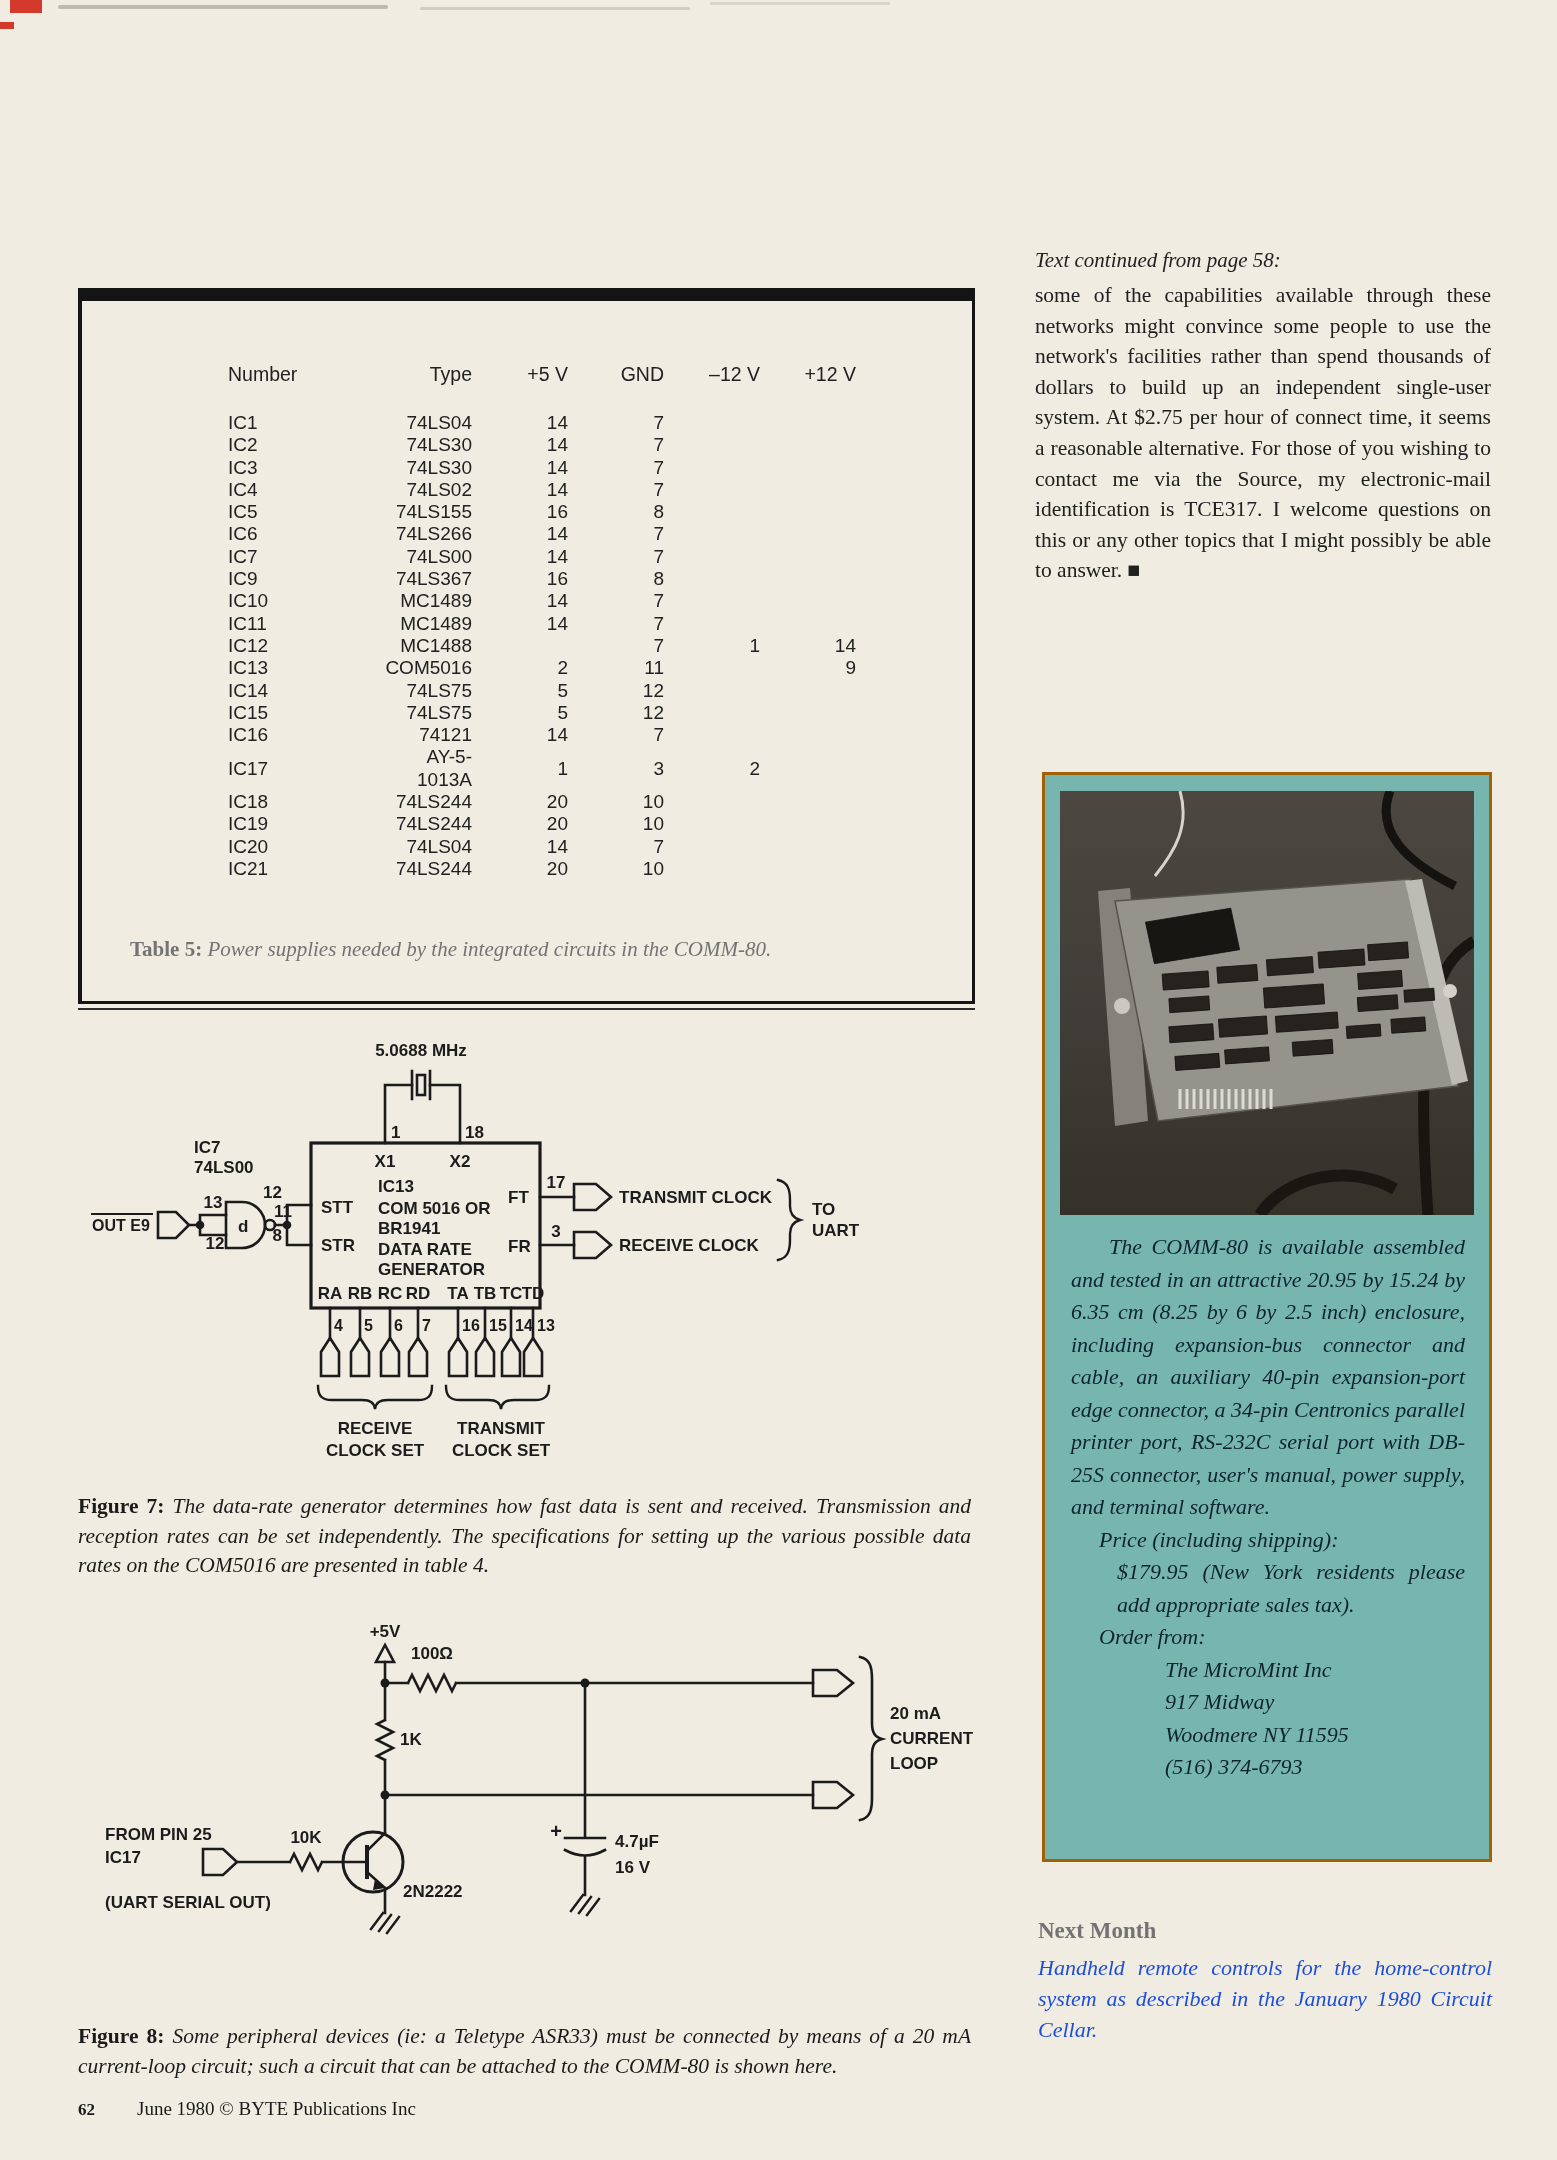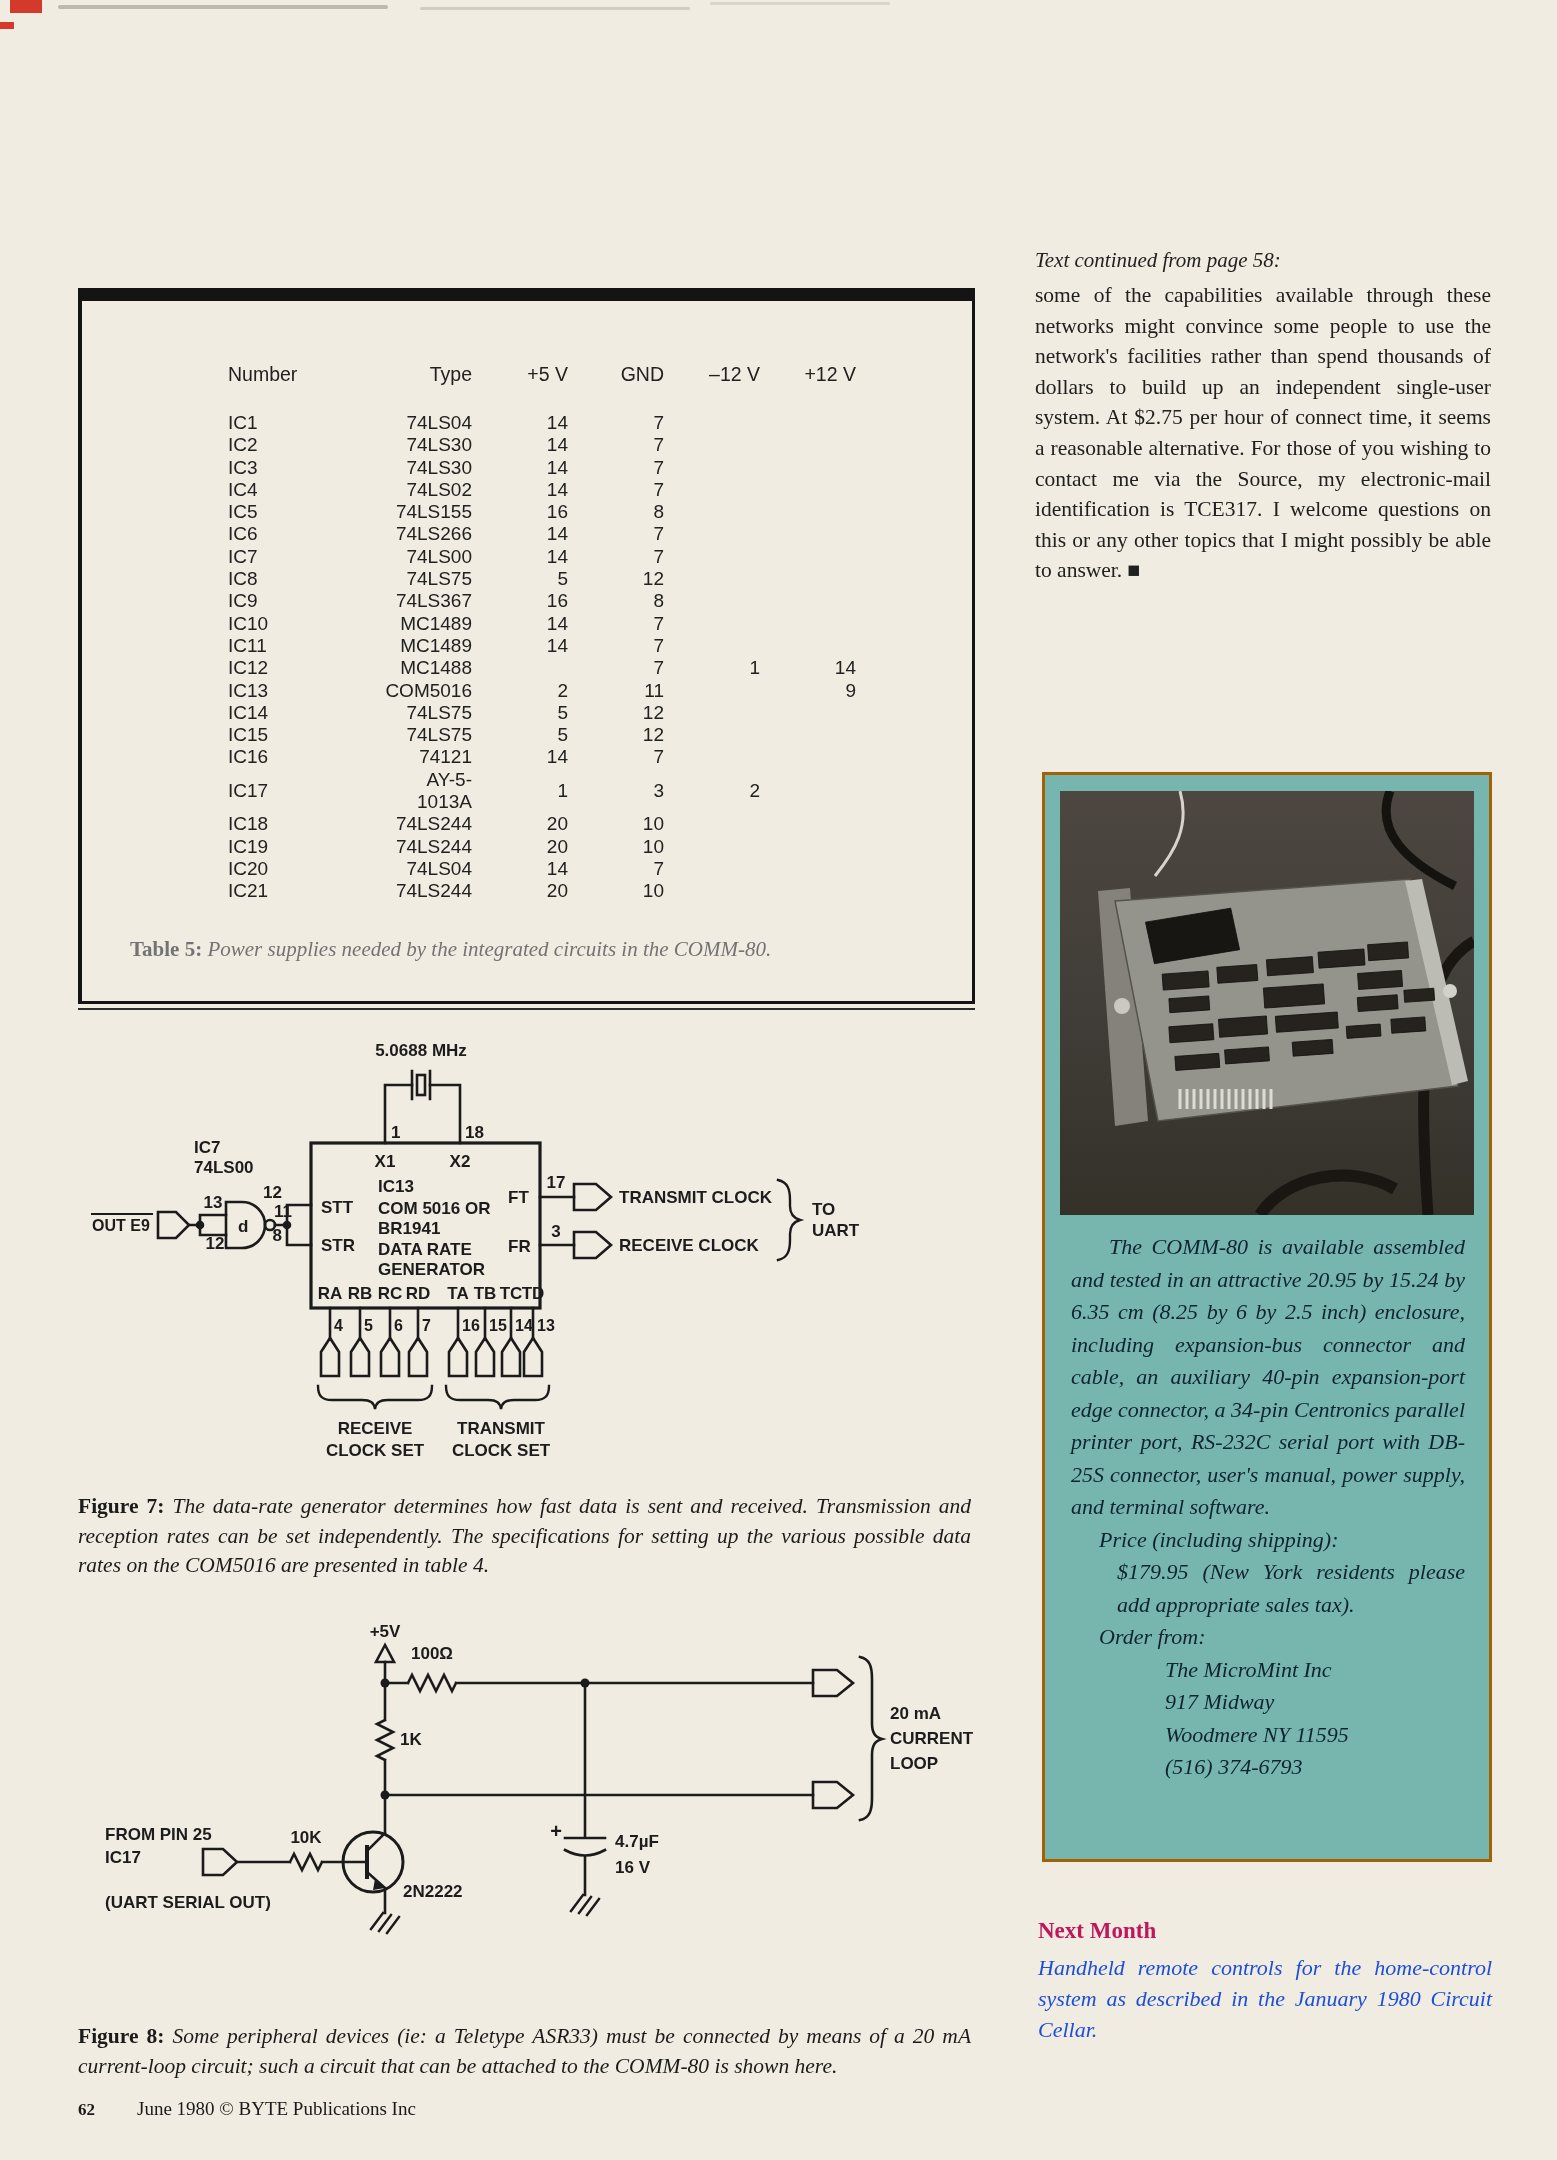--- a/index.html
+++ b/index.html
@@ -40,21 +40,21 @@
   .product-box{position:absolute;left:1042px;top:772px;width:450px;height:1090px;
     background:#77b6af;border:3px solid #a16207;box-sizing:border-box;}
   .photo{position:absolute;left:15px;top:16px;width:414px;height:424px;background:#403c37;}
   .teal-text{position:absolute;left:0;top:456px;width:100%;box-sizing:border-box;
     padding:0 24px 0 26px;font-style:italic;font-size:22px;line-height:32.5px;color:#0f2330;}
   .teal-text .lead{text-align:justify;text-indent:38px;margin:0;}
   .tt-line{margin:0;}
   .ind1{margin-left:28px;}
   .price{margin-left:46px;text-align:justify;}
   .addr{margin-left:94px;}
-  .next-title{position:absolute;left:1038px;top:1918px;font-weight:bold;font-size:23px;color:#be185d;}
+  .next-title{position:absolute;left:1038px;top:1918px;font-weight:bold;font-size:23px;color:#737373;}
   .next-par{position:absolute;left:1038px;top:1952px;width:454px;font-style:italic;
     font-size:22px;line-height:31px;text-align:justify;color:#1d4ed8;}
   
   .footer{position:absolute;left:78px;top:2098px;color:#1a1a1a;}
   .footer .pno{font-weight:bold;font-size:17px;vertical-align:baseline;}
   .footer .ftext{font-size:19px;margin-left:42px;}
 </style>
 </head>
 <body>
 
@@ -145,28 +145,20 @@
 
           <tr>
             <td class="c-l">IC7</td>
             <td class="c-r">74LS00</td>
             <td class="c-r">14</td>
             <td class="c-r">7</td>
             <td class="c-r"></td>
             <td class="c-r"></td>
           </tr>
 
-          <tr>
-            <td class="c-l">IC8</td>
-            <td class="c-r">74LS75</td>
-            <td class="c-r">5</td>
-            <td class="c-r">12</td>
-            <td class="c-r"></td>
-            <td class="c-r"></td>
-          </tr>
 
           <tr>
             <td class="c-l">IC9</td>
             <td class="c-r">74LS367</td>
             <td class="c-r">16</td>
             <td class="c-r">8</td>
             <td class="c-r"></td>
             <td class="c-r"></td>
           </tr>
 

